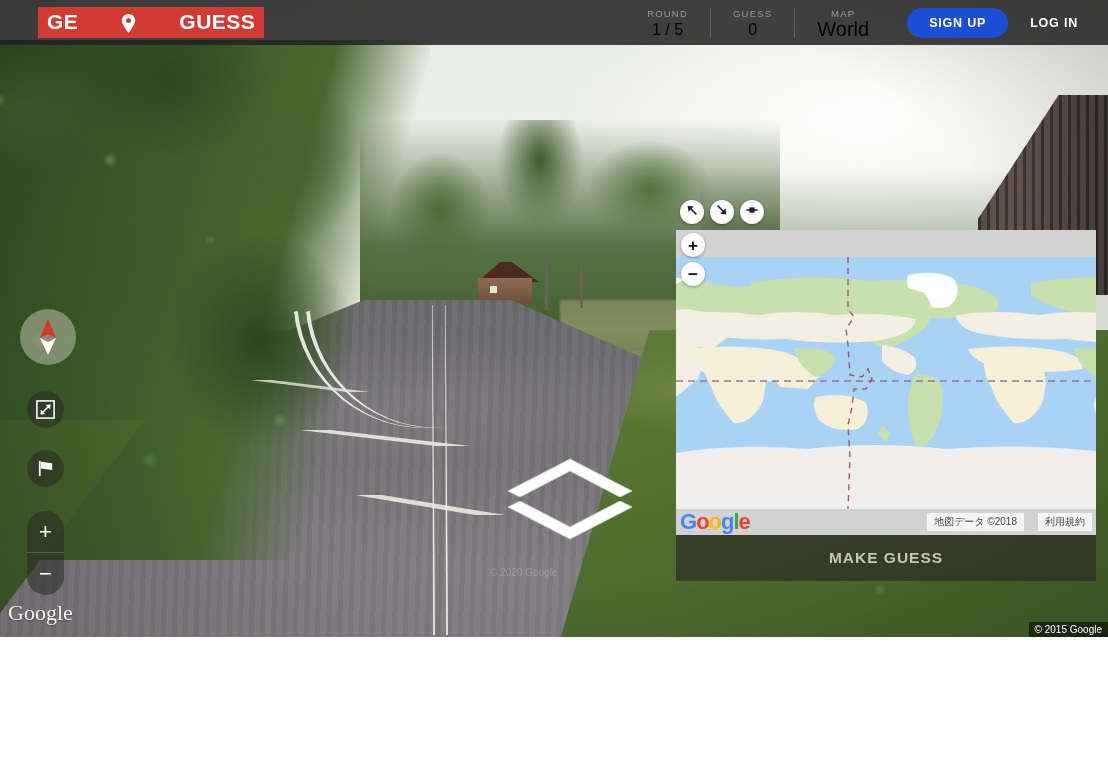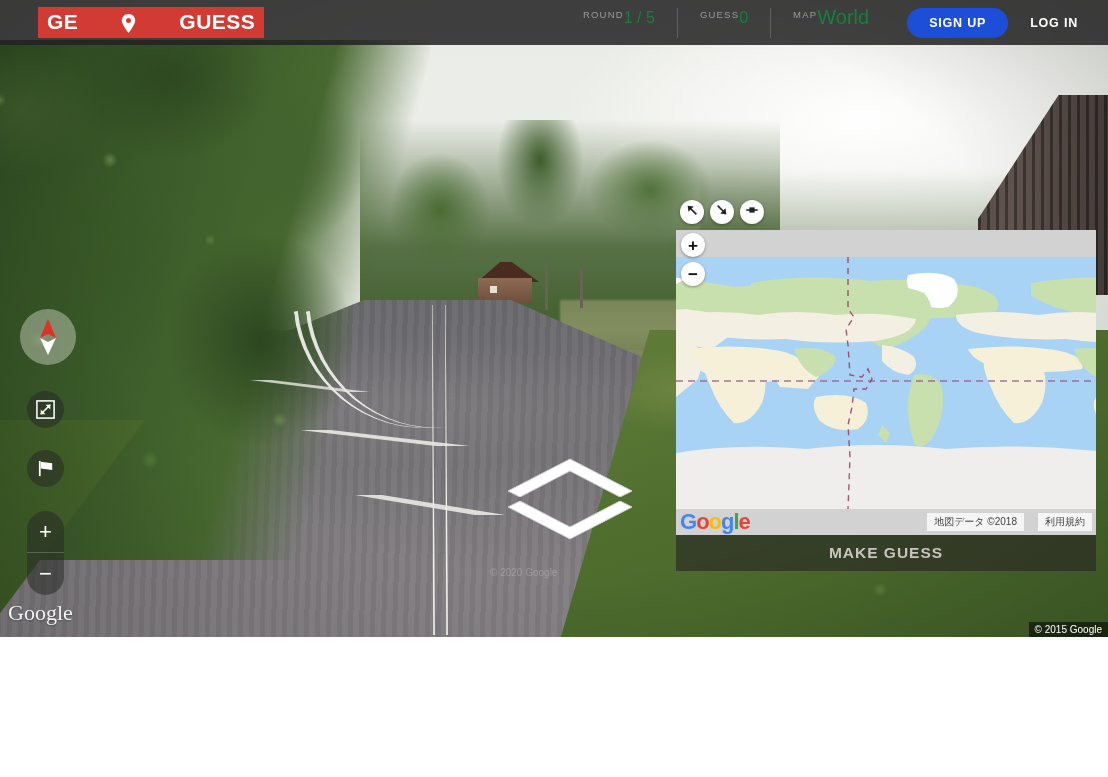--- a/index.html
+++ b/index.html
@@ -219,25 +219,25 @@
   .logo .pin {
     display: inline-block; width: 15px; height: 19px; margin: 0 1px;
     position: relative; top: 1px;
   }
   .hdr-right {
     margin-left: auto; display: flex; align-items: center; height: 100%;
   }
   .stat {
     padding: 0 22px; text-align: center; color: #fff;
     border-left: 1px solid rgba(255,255,255,.18);
-    height: 30px; display: flex; flex-direction: row; justify-content: center;
+    height: 30px; display: flex; flex-direction: column; justify-content: center;
   }
   .stat:first-child { border-left: none; }
   .stat .k { font-size: 9.5px; color: #9b9b9b; letter-spacing: 1.2px; line-height: 13px; }
-  .stat .v { font-size: 16px; color: #15803d; line-height: 19px; font-weight: 400; }
+  .stat .v { font-size: 16px; color: #000000; line-height: 19px; font-weight: 400; }
   .stat.map .v { font-size: 20px; }
   .signup {
     background: #1d4ed8; color: #fff; border: none; border-radius: 16px;
     font-size: 12.5px; font-weight: bold; letter-spacing: .8px;
     padding: 8px 22px; margin-left: 16px; cursor: pointer;
     font-family: Liberation Sans, sans-serif;
   }
   .login {
     color: #fff; font-size: 12.5px; font-weight: bold; letter-spacing: .8px;
     margin: 0 30px 0 22px; cursor: pointer;
@@ -322,21 +322,21 @@
   .attrib {
     display: flex; align-items: center; gap: 0;
     font-size: 10px; color: #444; padding-left: 37px;
   }
   .attrib span {
     background: rgba(255,255,255,.78); padding: 2px 7px;
   }
   .attrib span + span { margin-left: 14px; }
 
   .makeguess {
-    position: absolute; left: 0; top: 305px; width: 420px; height: 36px;
+    position: absolute; left: 0; top: 305px; width: 420px; height: 46px;
     background: rgba(40,36,36,.62);
     color: #c9c4bf; font-size: 15.5px; font-weight: bold; letter-spacing: 1px;
     display: flex; align-items: center; justify-content: center;
     cursor: pointer; user-select: none;
   }
 </style>
 </head>
 <body>
 
 <div id="app">

